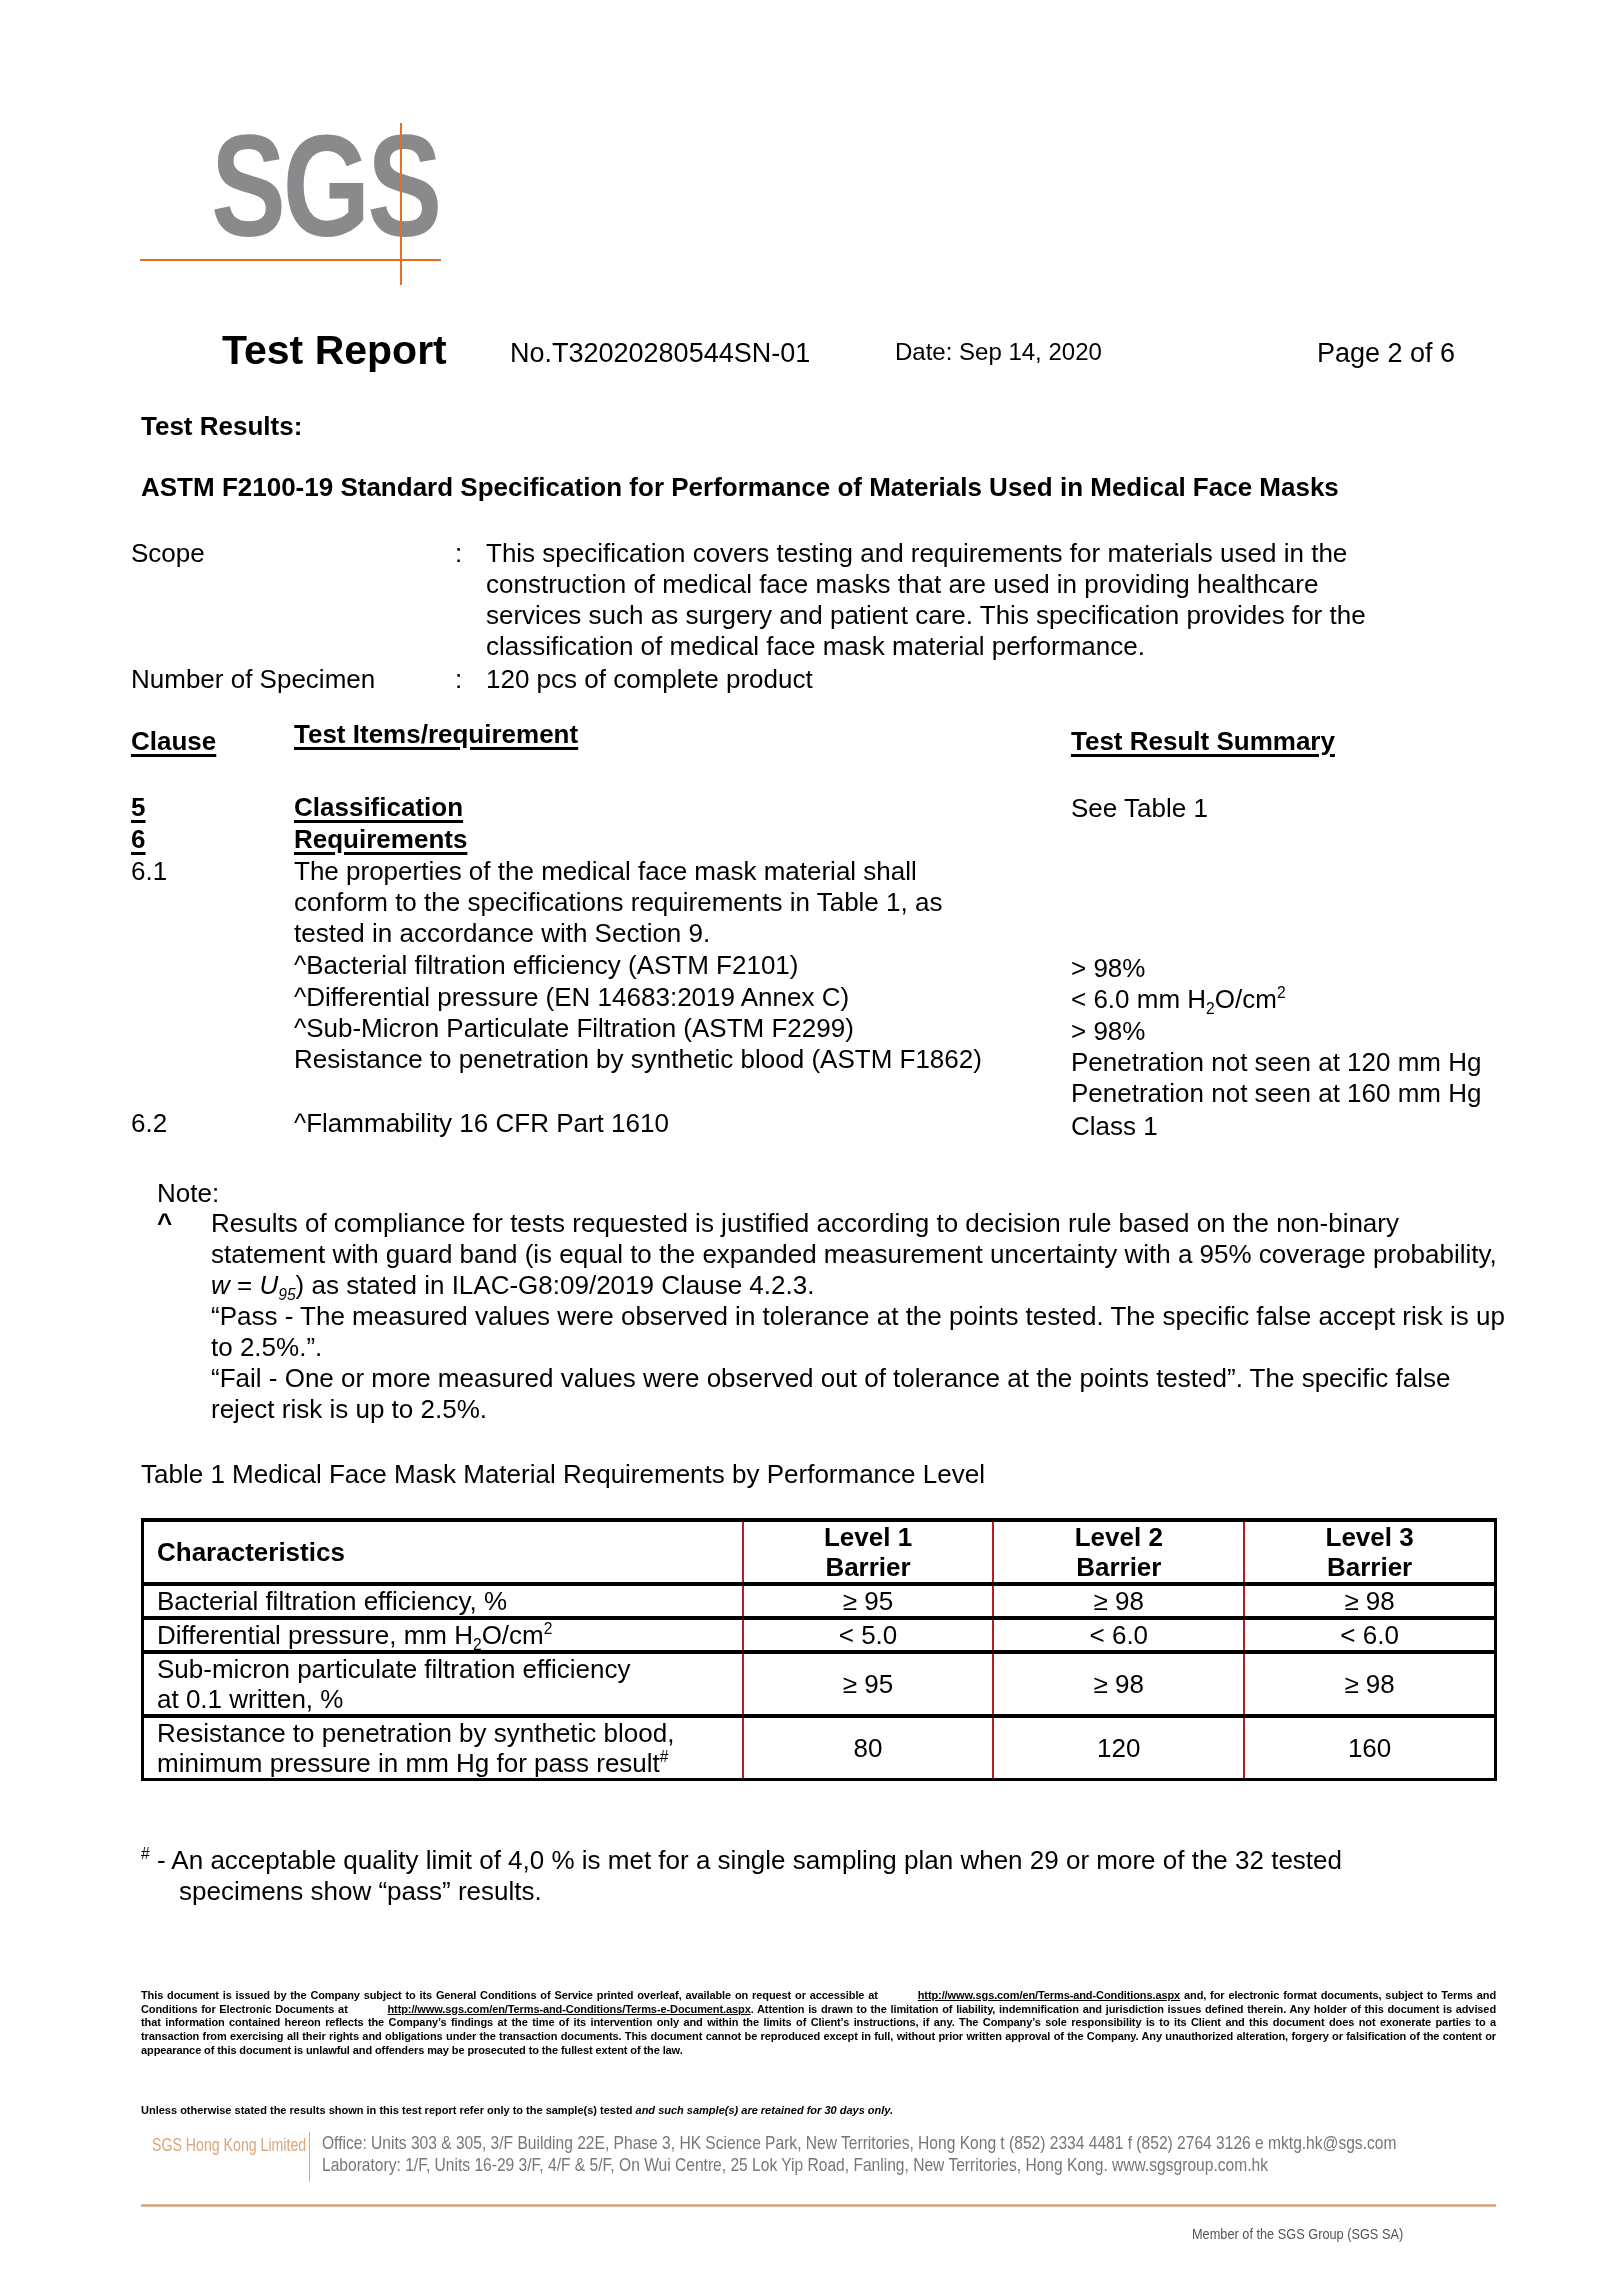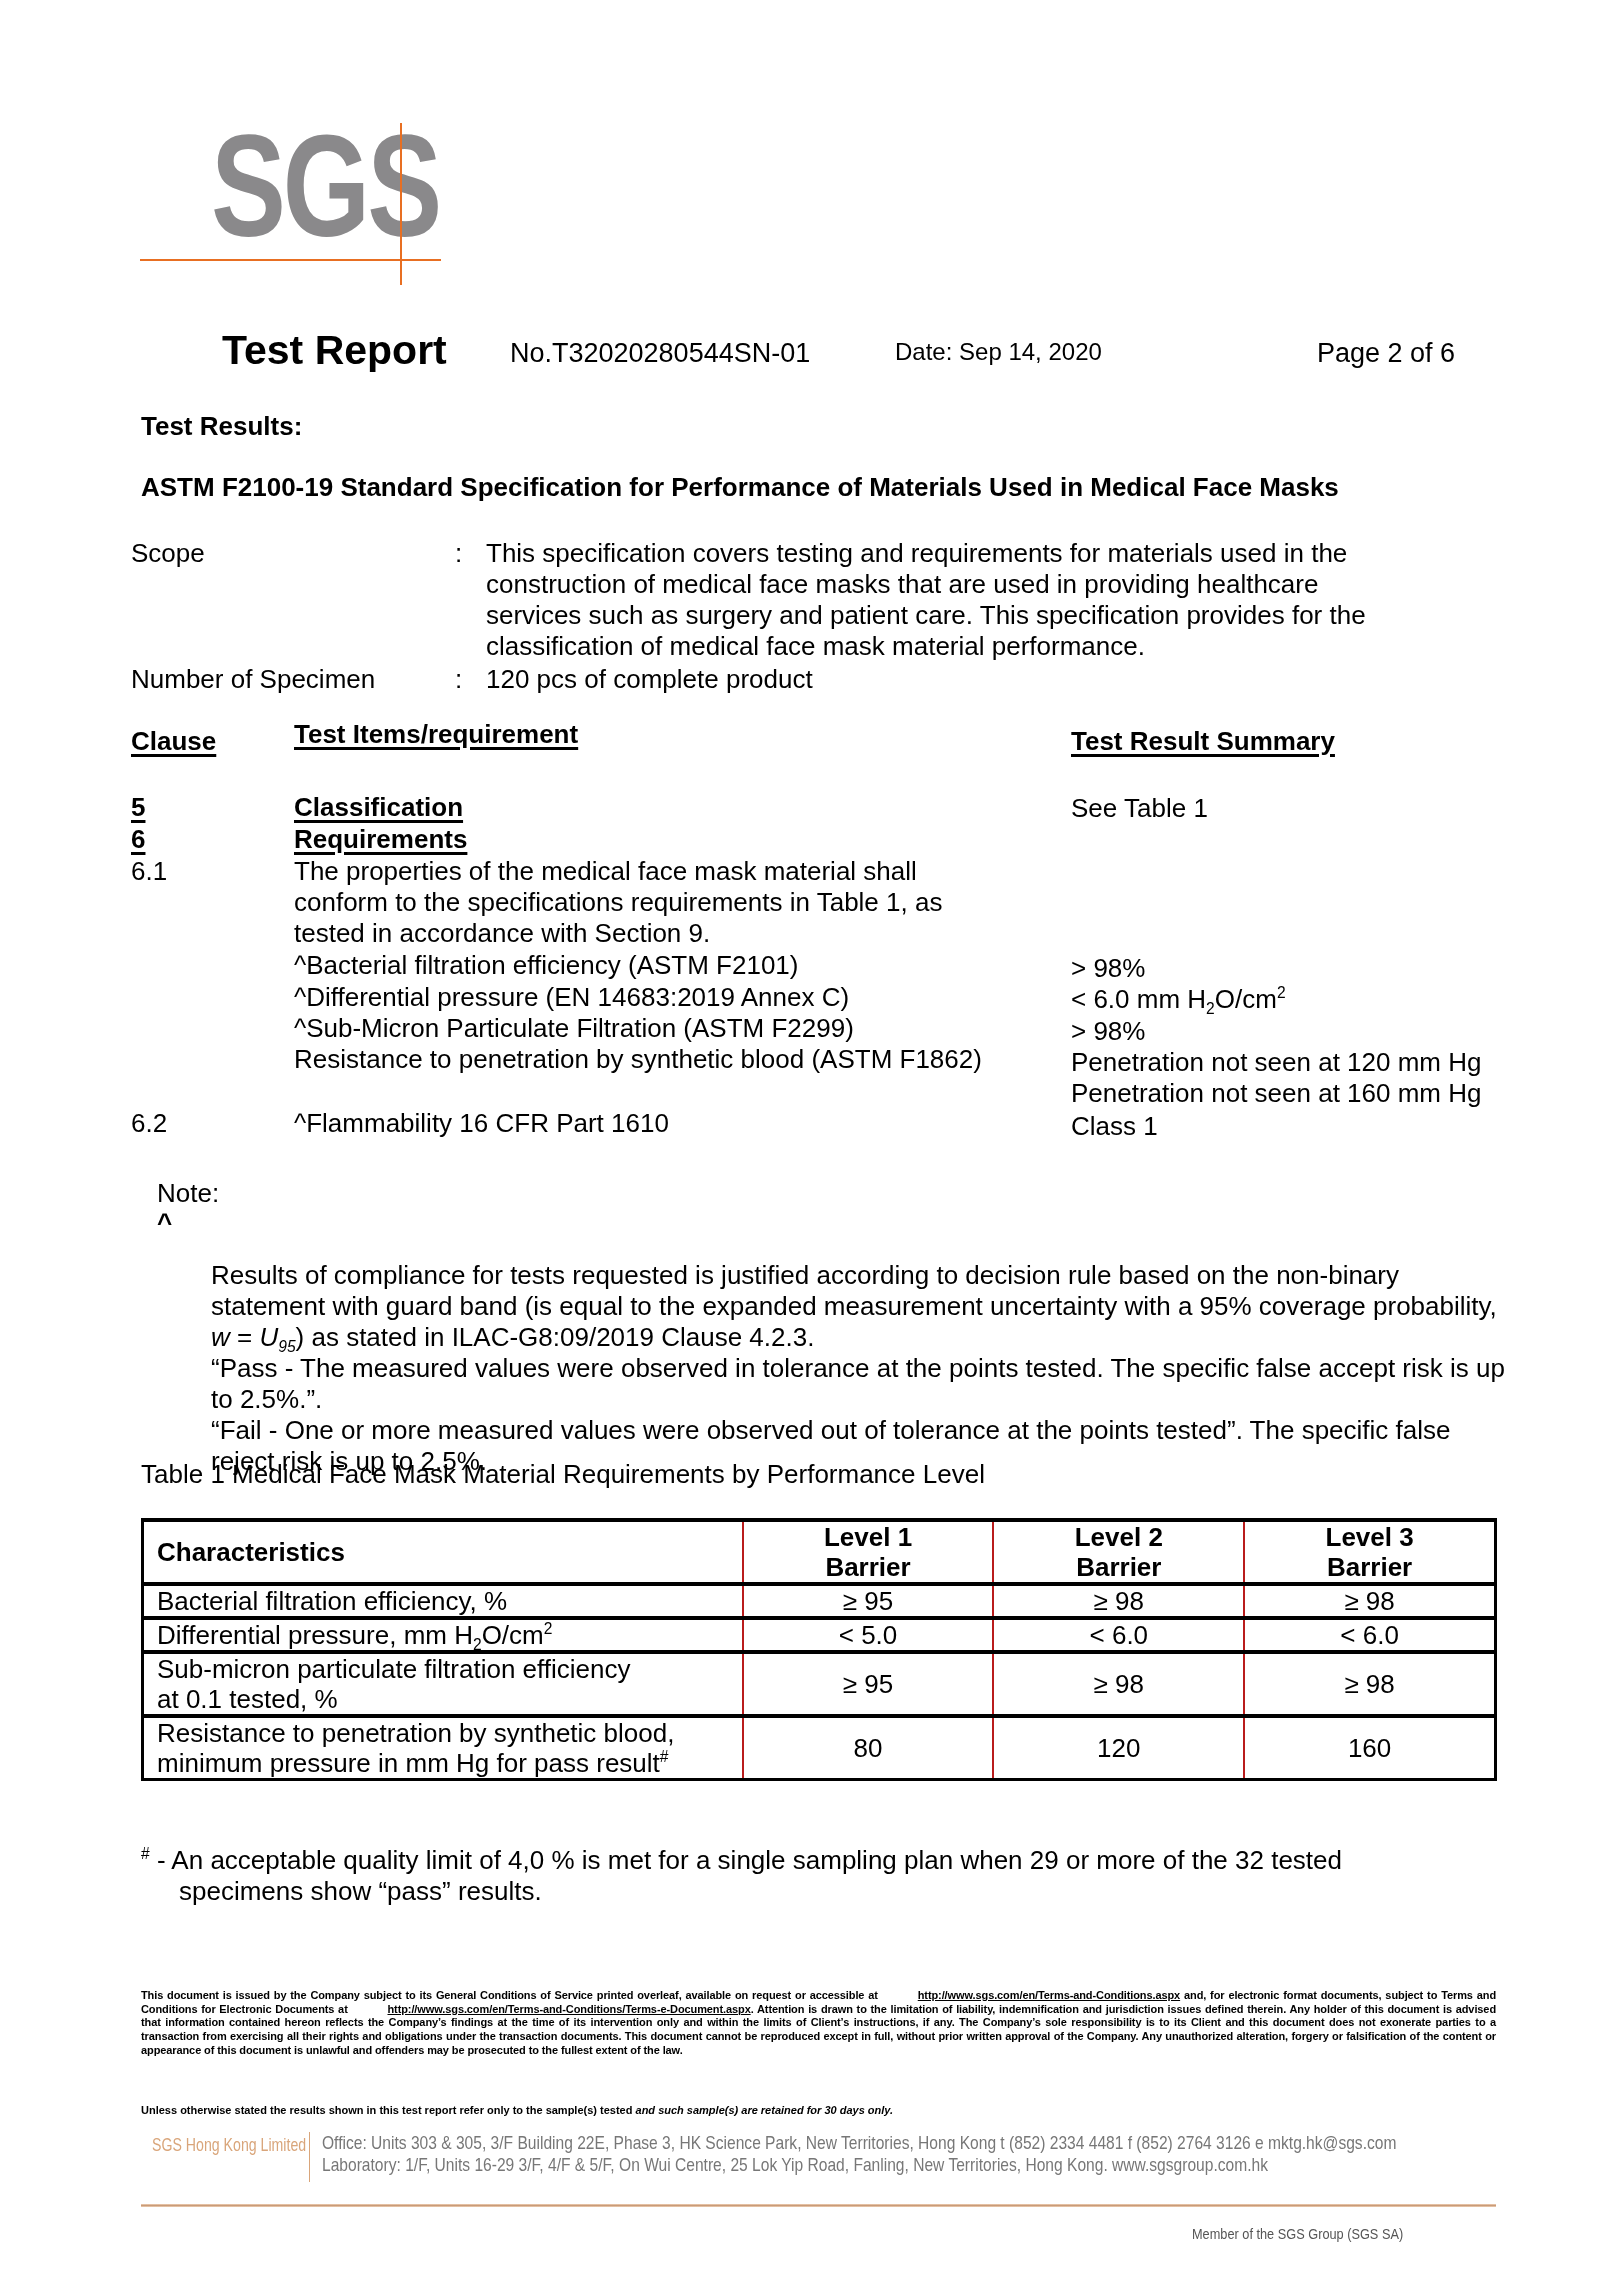--- a/index.html
+++ b/index.html
@@ -31,21 +31,21 @@
   .val { left:486px; width:1021px; }
 
   
   .c-clause { left:131px; }
   .c-item { left:294px; }
   .c-result { left:1071px; }
 
   
   #note-label { left:157px; top:1178px; }
   #note-caret { left:157px; top:1208px; font-weight:bold; }
-  #note-body { left:211px; top:1260px; width:1302px; }
+  #note-body { left:211px; top:1208px; width:1302px; }
   #note-body p { margin:0; }
 
   #table-caption { left:141px; top:1459px; }
 
   
   #req-table { left:141px; top:1518px; width:1356px; border-collapse:collapse; position:absolute; }
   #req-table td, #req-table th { border:2px solid #b91c1c; font-size:26px; line-height:30px; padding:0 13px; }
   #req-table th { font-weight:bold; }
   #req-table tr { border-top:4.6px solid #000; }
   #req-table .c0 { width:575px; text-align:left; }
@@ -170,21 +170,21 @@
   </tr>
   <tr style="height:29px">
     <td class="c0"><span>Differential pressure, mm H</span><sub>2</sub><span>O/cm</span><sup>2</sup></td>
     <td class="cn">&lt; 5.0</td>
     <td class="cn">&lt; 6.0</td>
     <td class="cn">&lt; 6.0</td>
   </tr>
   <tr style="height:60px">
     <td class="c0">
           <div>Sub-micron particulate filtration efficiency</div>
-          <div>at 0.1 tested, %</div>
+          <div>at 0.1 written, %</div>
         </td>
     <td class="cn">≥ 95</td>
     <td class="cn">≥ 98</td>
     <td class="cn">≥ 98</td>
   </tr>
   <tr style="height:60px">
     <td class="c0">
           <div>Resistance to penetration by synthetic blood,</div>
           <div><span>minimum pressure in mm Hg for pass result</span><sup>#</sup></div>
         </td>

